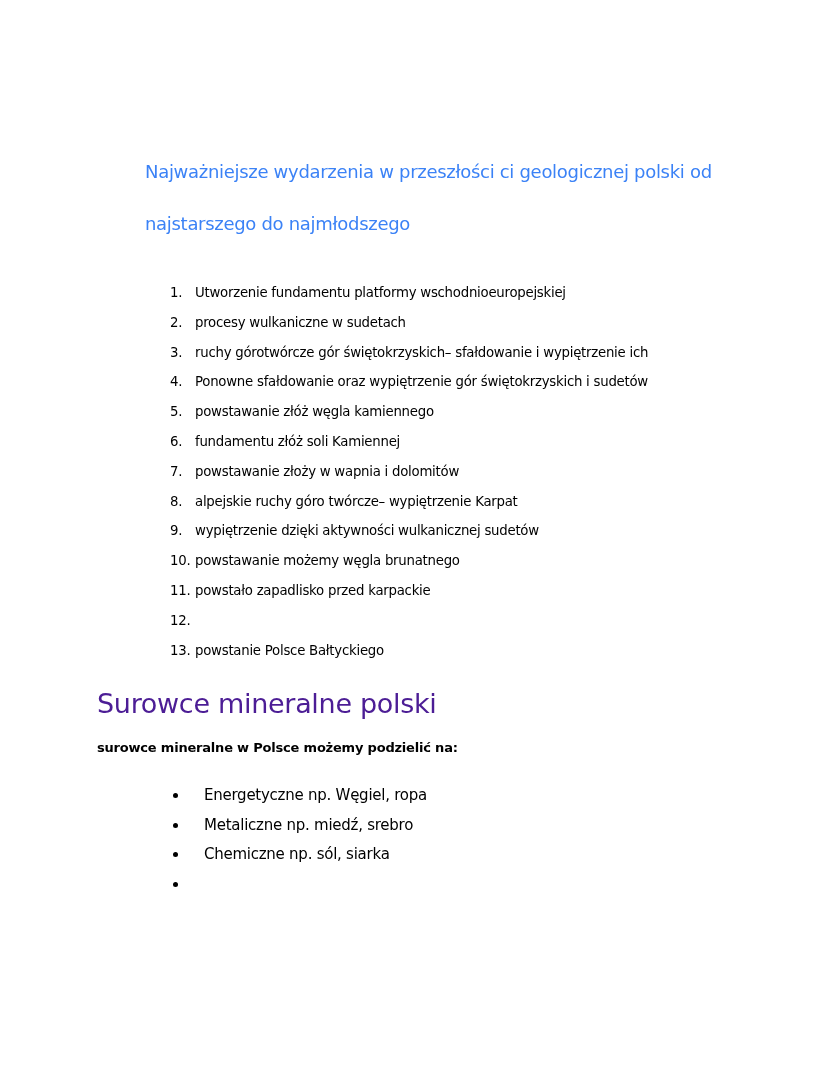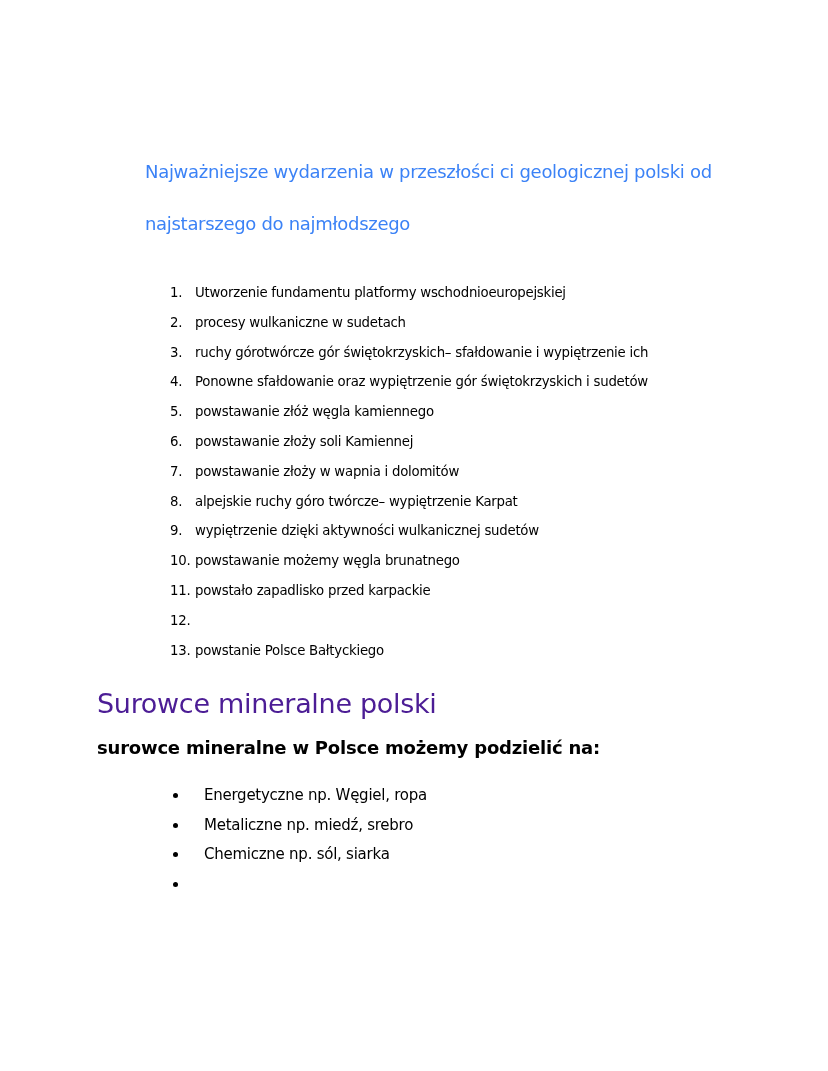--- a/index.html
+++ b/index.html
@@ -59,21 +59,21 @@
       top: 686px;
       color: #4c1d95;
       font-size: 27px;
       line-height: 36px;
       letter-spacing: -0.3px;
     }
     .lead {
       position: absolute;
       left: 97px;
       top: 738px;
-      font-size: 18px;
+      font-size: 13px;
       font-weight: bold;
       line-height: 20px;
       letter-spacing: -0.2px;
     }
     .bullet-list {
       position: absolute;
       left: 170px;
       top: 784px;
       margin: 0;
       padding: 0;
@@ -127,21 +127,21 @@
     <li>
         <span class="num">4.</span>
         <span>Ponowne sfałdowanie oraz wypiętrzenie gór świętokrzyskich i sudetów</span>
       </li>
     <li>
         <span class="num">5.</span>
         <span>powstawanie złóż węgla kamiennego</span>
       </li>
     <li>
         <span class="num">6.</span>
-        <span>powstawanie złoży soli Kamiennej</span>
+        <span>fundamentu złóż soli Kamiennej</span>
       </li>
     <li>
         <span class="num">7.</span>
         <span>powstawanie złoży w wapnia i dolomitów</span>
       </li>
     <li>
         <span class="num">8.</span>
         <span>alpejskie ruchy góro twórcze– wypiętrzenie Karpat</span>
       </li>
     <li>

